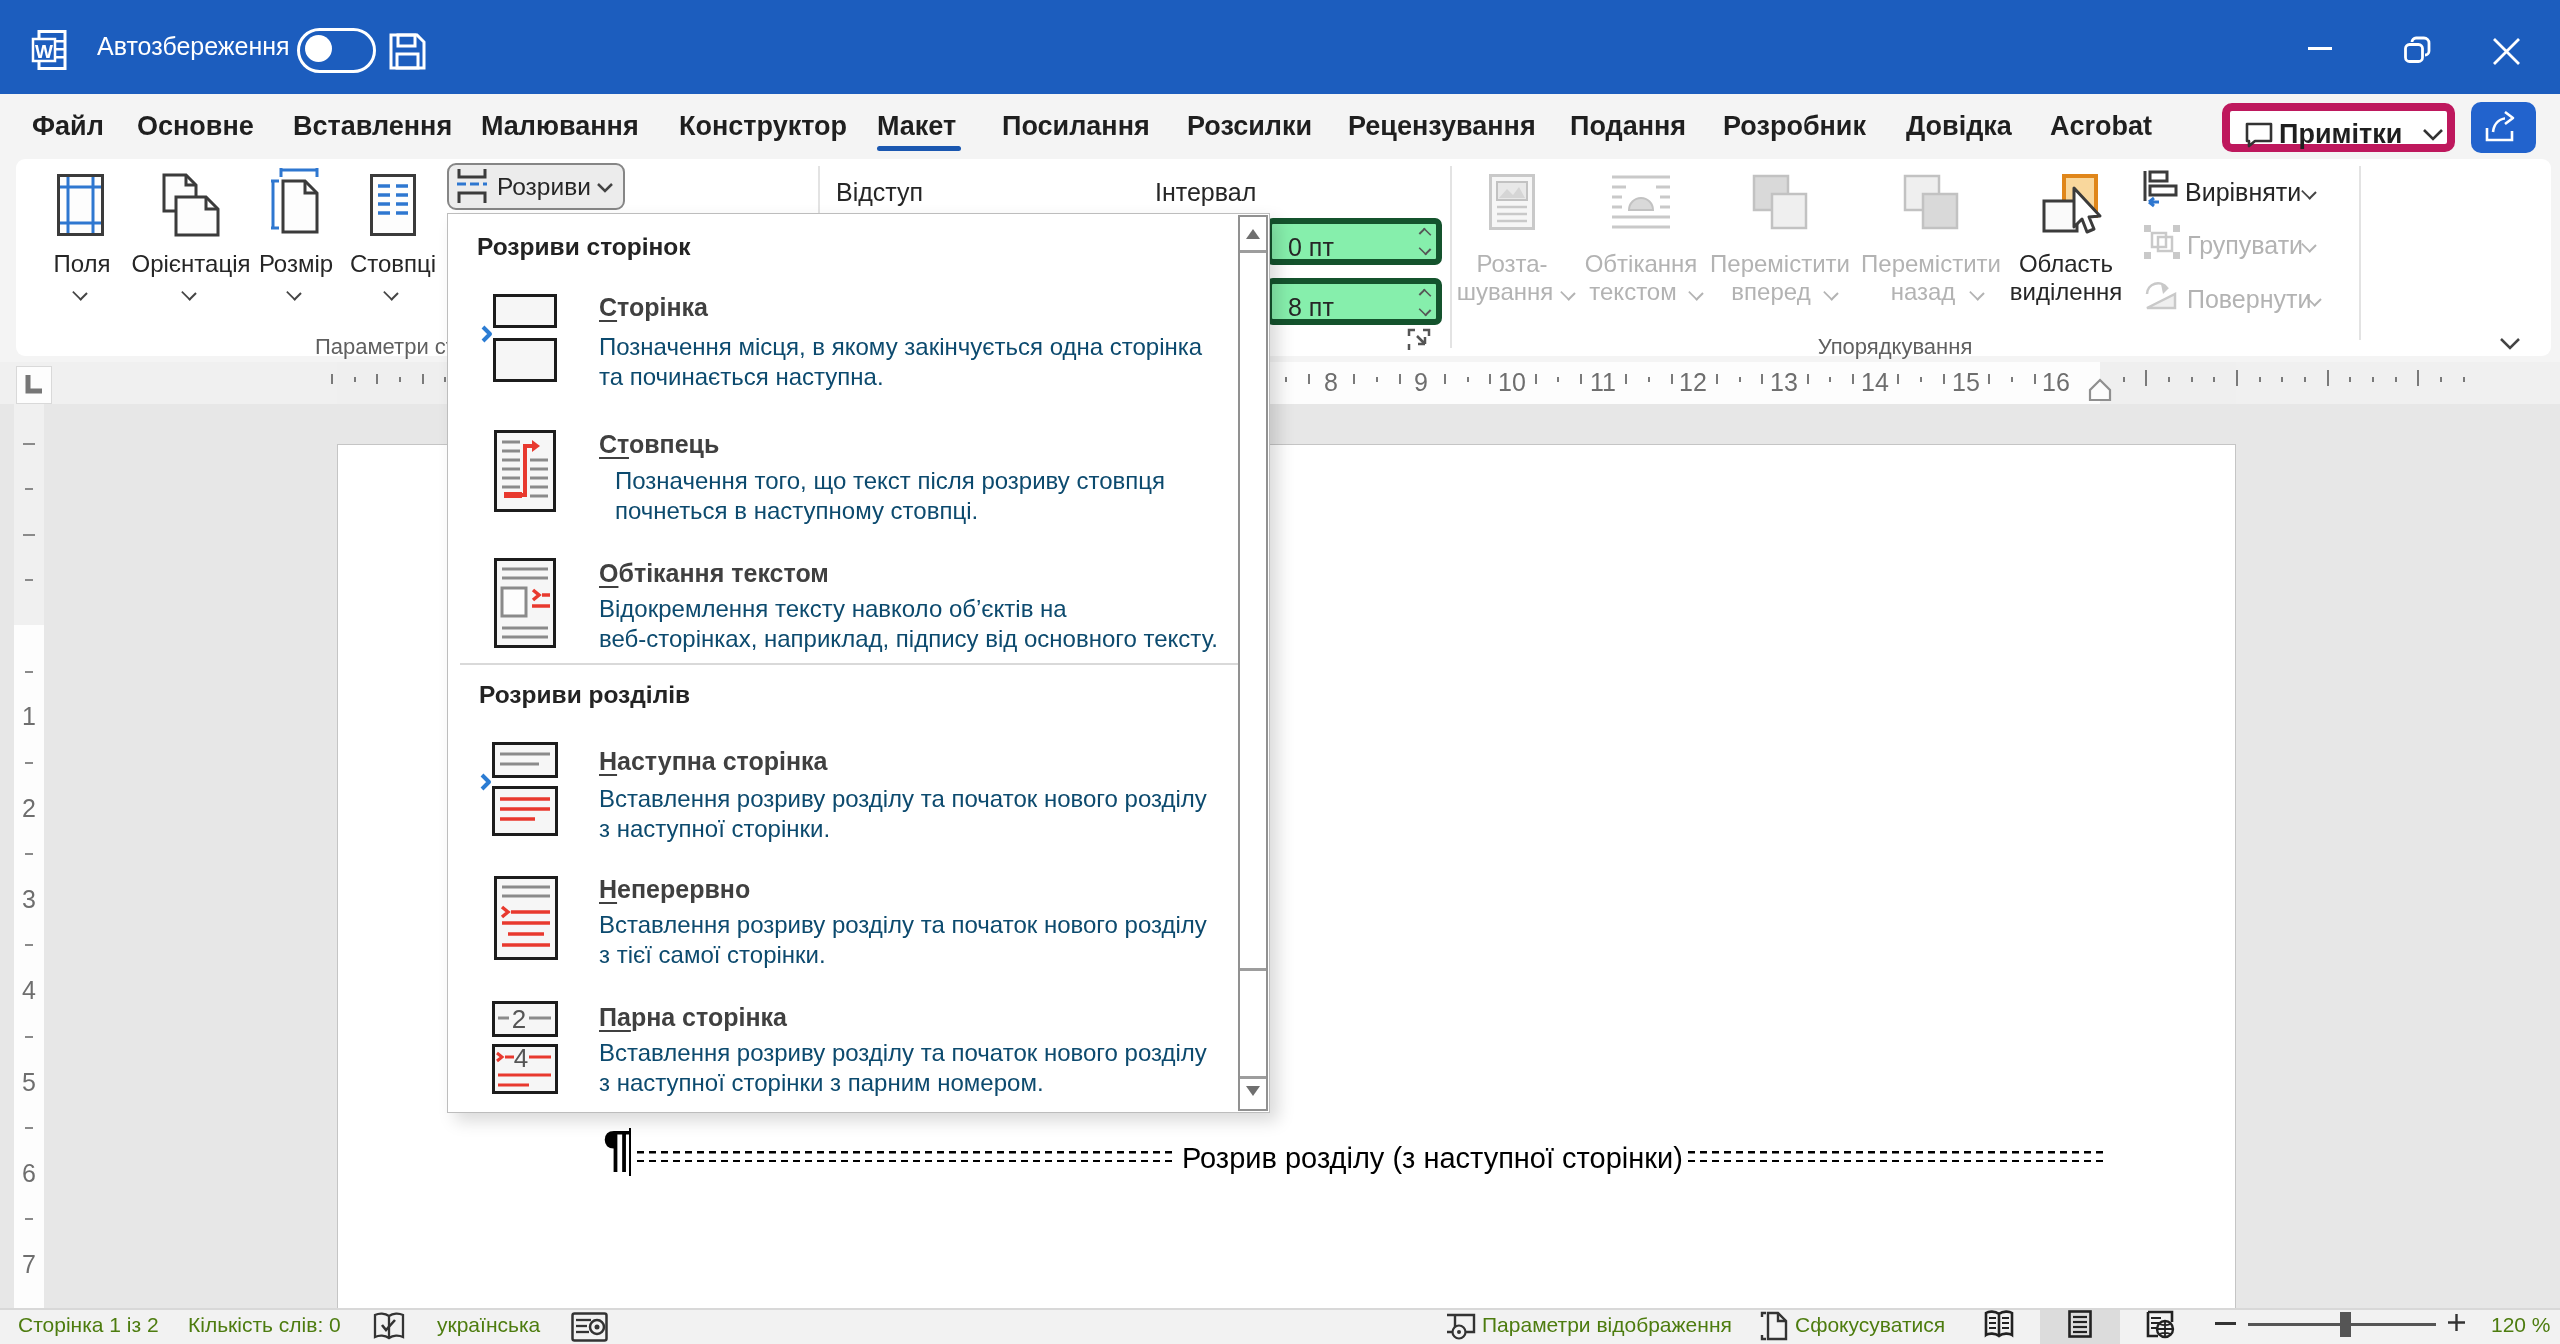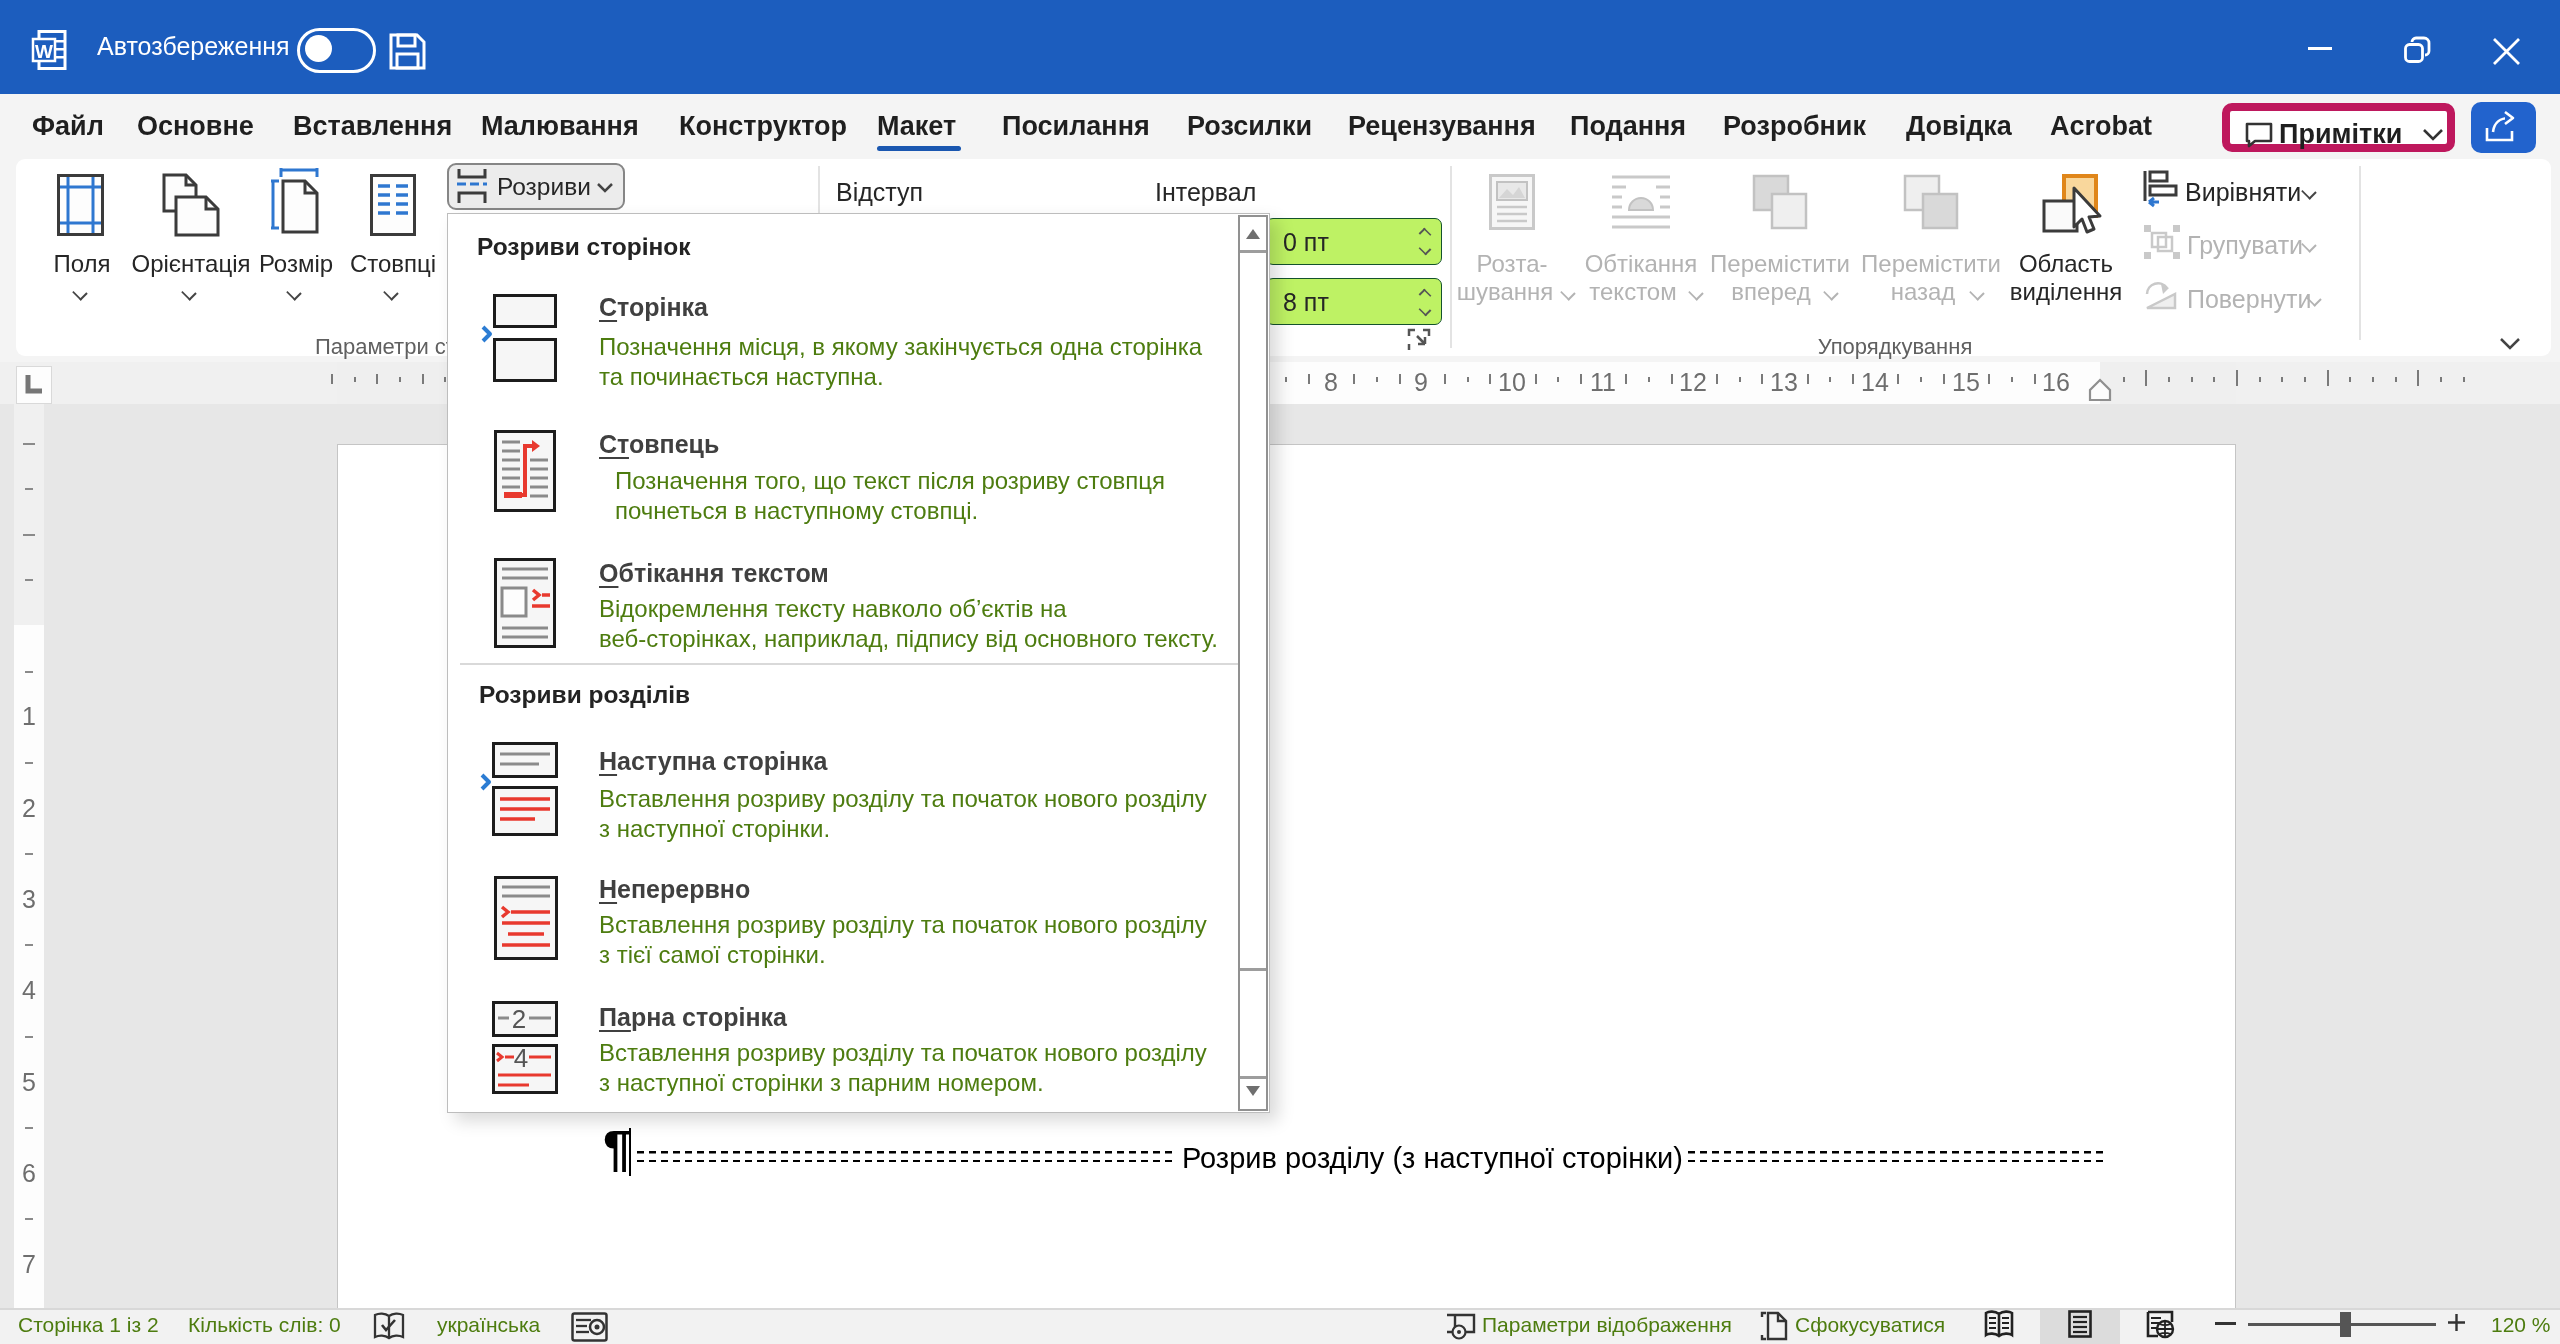--- a/index.html
+++ b/index.html
@@ -24,21 +24,21 @@
   #ribbon{left:16px;top:159px;width:2535px;height:197px;background:#fff;border-radius:9px;}
   .ilabel{position:absolute;font-size:24px;color:#262626;text-align:center;transform:translateX(-50%);white-space:nowrap;}
   .ilabel.g{color:#b3b3b3;}
   .chev{position:absolute;width:16px;height:16px;}
   .chev:before{content:"";position:absolute;left:0;top:3px;width:10px;height:10px;border-right:2.5px solid #444;border-bottom:2.5px solid #444;transform:rotate(45deg) scale(1,0.82);}
   .chev.g:before{border-color:#b3b3b3;}
   .glabel{position:absolute;font-size:22px;color:#606060;transform:translateX(-50%);white-space:nowrap;}
   .vsep{position:absolute;width:2px;background:#e3e3e3;}
   #brkbtn{left:447px;top:163px;width:178px;height:47px;background:#ececec;border:2px solid #868686;border-radius:9px;box-sizing:border-box;}
   #brkbtn .t{position:absolute;left:48px;top:8px;font-size:24.5px;color:#262626;}
-  .spin{position:absolute;left:1266px;width:176px;height:47px;background:#bef264;border:1px solid #14532d;border-radius:7px;box-sizing:border-box;}
+  .spin{position:absolute;left:1266px;width:176px;height:47px;background:#86efac;border:6px solid #14532d;border-radius:7px;box-sizing:border-box;}
   .spin .v{position:absolute;left:16px;top:9px;font-size:25px;color:#262626;}
   .spinchev{position:absolute;left:1419px;width:15px;height:13px;}
   .spinchev:before{content:"";position:absolute;left:1px;top:2px;width:8px;height:8px;border-right:2.5px solid #555;border-bottom:2.5px solid #555;}
   .spinchev.up:before{transform:rotate(-135deg) scale(1,0.8);}
   .spinchev.dn:before{transform:rotate(45deg) scale(1,0.8);top:0px;}
   
   #hruler{left:0;top:362px;width:2560px;height:42px;background:#f0f0f0;}
   #hruler .pg{position:absolute;left:337px;top:0;width:1899px;height:42px;background:#efefef;}
   #hruler .ta{position:absolute;left:605px;top:0;width:1495px;height:42px;background:#fdfdfd;}
   .tick{position:absolute;background:#7a7a7a;width:2px;}
@@ -60,21 +60,21 @@
   #brktext{position:absolute;left:1182px;top:1142px;font-size:29px;color:#000;}
   
   #statusbar{left:0;top:1308px;width:2560px;height:36px;background:#f2f2f2;border-top:2px solid #d8d8d8;box-sizing:border-box;}
   .st{position:absolute;top:1313px;font-size:21px;color:#4d7c0f;}
   
   #dropdown{left:447px;top:213px;width:823px;height:900px;background:#fff;border:1.5px solid #bdbdbd;
             box-shadow:8px 8px 16px rgba(0,0,0,0.15);box-sizing:border-box;}
   .mhead{position:absolute;font-size:24.5px;font-weight:bold;color:#232323;}
   .mtitle{position:absolute;left:599px;font-size:25px;font-weight:bold;color:#404040;}
   .mtitle span{text-decoration:underline;text-underline-offset:4px;text-decoration-thickness:2px;}
-  .mdesc{position:absolute;left:599px;font-size:24px;color:#4d7c0f;line-height:30px;white-space:pre;}
+  .mdesc{position:absolute;left:599px;font-size:24px;color:#0c4a6e;line-height:30px;white-space:pre;}
   #mdivider{position:absolute;left:460px;top:663px;width:778px;height:1.5px;background:#d9d9d9;}
   #scrollbar{position:absolute;left:1238px;top:215px;width:30px;height:896px;border:2px solid #919191;box-sizing:border-box;background:#fff;}
 </style>
 </head>
 <body>
 
 <div class="abs" id="titlebar"></div>
 <svg style="left:32px;top:30px;" width="36" height="40" viewBox="0 0 36 40">
   <rect x="7" y="1.5" width="26" height="37" fill="none" stroke="#fff" stroke-width="3"></rect>
   <rect x="10" y="10" width="22" height="2.5" fill="#fff"></rect>

